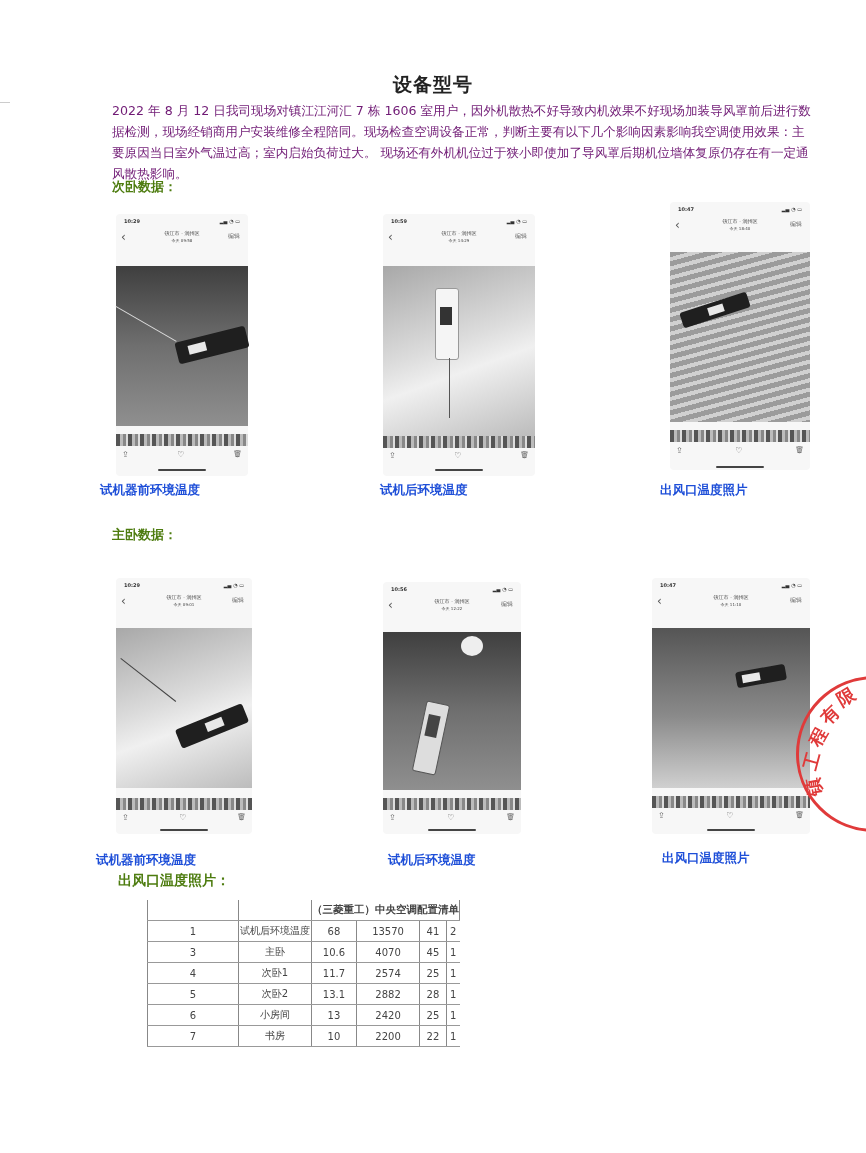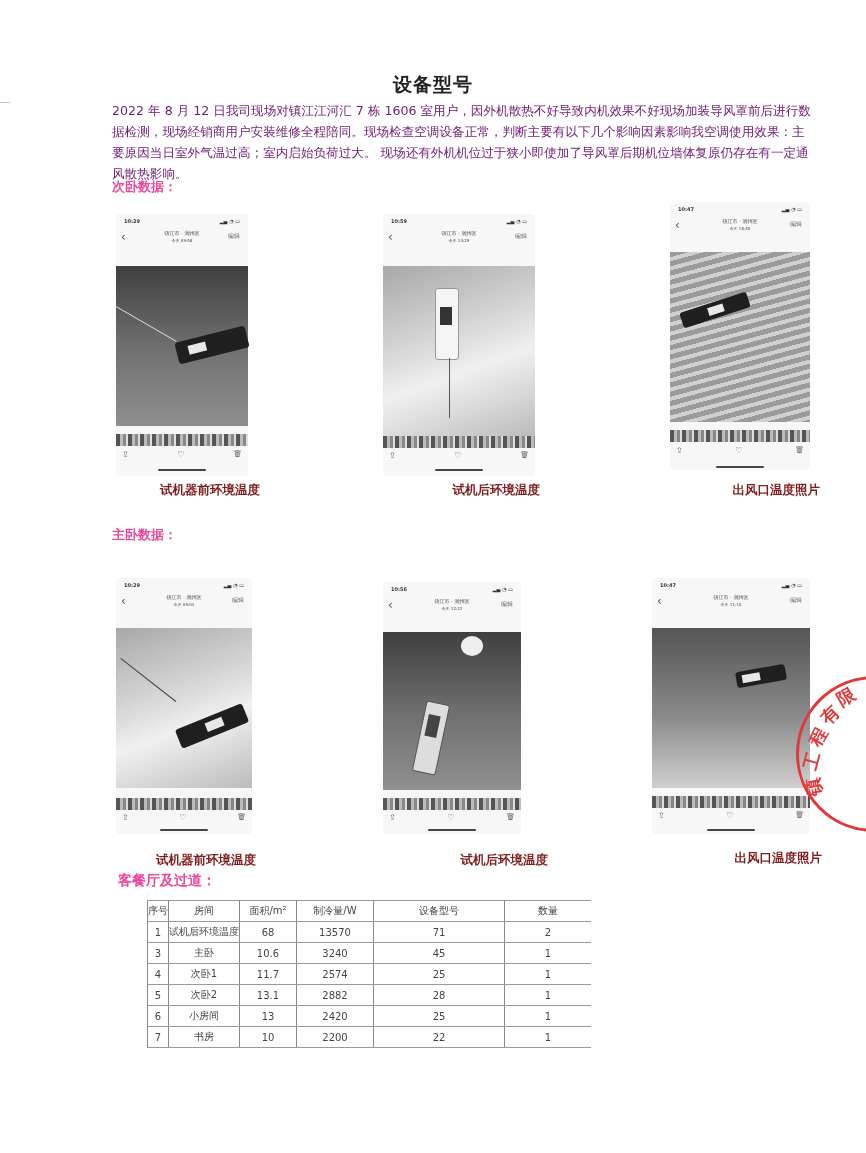--- a/index.html
+++ b/index.html
@@ -1,35 +1,35 @@
 <!DOCTYPE html>
 <html><head>
 <meta charset="utf-8">
 <style>
   html,body{margin:0;padding:0;background:#fff;}
   body{width:866px;height:1153px;position:relative;overflow:hidden;font-family:"DejaVu Sans","Liberation Sans",sans-serif;color:#222;}
   .title{position:absolute;left:0;width:866px;top:72px;text-align:center;font-size:19px;font-weight:bold;color:#222;letter-spacing:1px;}
   .para{position:absolute;left:112px;top:100px;width:700px;font-size:12.6px;line-height:21px;color:#701a75;text-indent:0;}
-  .section-label{position:absolute;font-size:13px;font-weight:bold;color:#ec4899;}
+  .section-label{position:absolute;font-size:13px;font-weight:bold;color:#4d7c0f;}
   .phone{position:absolute;background:#f7f7f7;border-radius:4px;}
   .phone .status{position:absolute;left:8px;right:8px;top:4px;height:8px;font-size:5px;color:#333;font-weight:bold;display:flex;justify-content:space-between;}
   .phone .navbar{position:absolute;left:0;right:0;top:14px;height:20px;}
   .phone .back{position:absolute;left:5px;top:2px;font-size:12px;color:#555;}
   .phone .loc{position:absolute;left:0;right:0;top:2px;text-align:center;font-size:5px;color:#444;line-height:7px;}
   .phone .edit{position:absolute;right:8px;top:4px;font-size:6px;color:#666;}
   .phone .photo{position:absolute;left:0;right:0;background:linear-gradient(135deg,#6a6a6a 0%,#9a9a9a 40%,#cfcfcf 60%,#7a7a7a 100%);}
   .phone .photo.light{background:linear-gradient(160deg,#a8a8a8 0%,#dcdcdc 45%,#f0f0f0 60%,#bcbcbc 100%);}
   .phone .photo.vent{background:repeating-linear-gradient(165deg,#9b9b9b 0 5px,#d0d0d0 5px 9px),#bbb;}
   .phone .photo.dark{background:linear-gradient(180deg,#3f3f3f 0%,#6f6f6f 50%,#8f8f8f 100%);}
   .phone .device{position:absolute;background:#1f1f1f;border-radius:3px;}
   .phone .lcd{position:absolute;background:#e8e8e8;}
   .phone .strip{position:absolute;left:0;right:0;height:12px;background:repeating-linear-gradient(90deg,#555 0 4px,#bbb 4px 7px,#888 7px 10px,#ddd 10px 12px);}
   .phone .toolbar{position:absolute;left:0;right:0;height:12px;display:flex;justify-content:space-between;padding:0 6px;box-sizing:border-box;font-size:8px;color:#666;}
   .phone .homebar{position:absolute;left:50%;width:48px;margin-left:-24px;height:2px;background:#444;border-radius:1px;}
-  .caption{position:absolute;font-size:12.5px;font-weight:bold;color:#7f1d1d;text-align:right;}
+  .caption{position:absolute;font-size:12.5px;font-weight:bold;color:#1d4ed8;text-align:left;}
   table.cfg{position:absolute;left:147px;top:900px;border-collapse:collapse;font-size:10px;color:#444;}
   table.cfg td{border-top:1px solid #999;border-bottom:1px solid #999;height:20px;text-align:center;padding:0;}
   table.cfg td.vl{border-left:1px solid #888;}
   table.cfg td.vr{border-right:1px solid #888;}
   table.cfg tr.head td{font-weight:normal;}
   .stamp{position:absolute;left:796px;top:676px;width:150px;height:150px;border:3px solid #e03a3a;border-radius:50%;color:#e03a3a;font-size:18px;font-weight:bold;}
   .stamp span{position:absolute;}
   .mark{position:absolute;left:0;top:102px;width:10px;height:1px;background:#ccc;}
 </style>
 </head>
@@ -219,45 +219,42 @@
 <div class="caption" style="left:662px;top:850px;width:160px;">出风口温度照片</div>
 
 <div class="stamp">
   <span style="left:38px;top:6px;transform:rotate(-30deg);">限</span>
   <span style="left:22px;top:24px;transform:rotate(-45deg);">有</span>
   <span style="left:10px;top:46px;transform:rotate(-60deg);">程</span>
   <span style="left:4px;top:70px;transform:rotate(-75deg);">工</span>
   <span style="left:6px;top:96px;transform:rotate(-100deg);">镇</span>
 </div>
 
-<div class="section-label" style="left:118px;top:872px;font-size:14px;">客餐厅及过道：</div>
+<div class="section-label" style="left:118px;top:872px;font-size:14px;">出风口温度照片：</div>
 
 <table class="cfg">
   <tbody>
-  <tr class="head">
-    <td class="vl">序号</td>
-    <td class="vl">房间</td>
-    <td class="vl" style="width:56px;">面积/m²</td>
-    <td class="vl" style="width:76px;">制冷量/W</td>
-    <td class="vl" style="width:130px;">设备型号</td>
-    <td class="vl" style="width:86px;">数量</td>
+      <tr>
+    <td class="vl" style="width:90px;border-top:none;"></td>
+    <td class="vl" style="width:72px;border-top:none;"></td>
+    <td class="vl vr" colspan="4" style="border-top:none;font-weight:bold;font-size:10.5px;">（三菱重工）中央空调配置清单</td>
   </tr>
   <tr>
     <td class="vl">1</td>
     <td class="vl">试机后环境温度</td>
     <td class="vl">68</td>
     <td class="vl">13570</td>
-    <td class="vl">71</td>
+    <td class="vl">41</td>
     <td class="vl">2</td>
   </tr>
   <tr>
     <td class="vl">3</td>
     <td class="vl">主卧</td>
     <td class="vl">10.6</td>
-    <td class="vl">3240</td>
+    <td class="vl">4070</td>
     <td class="vl">45</td>
     <td class="vl">1</td>
   </tr>
   <tr>
     <td class="vl">4</td>
     <td class="vl">次卧1</td>
     <td class="vl">11.7</td>
     <td class="vl">2574</td>
     <td class="vl">25</td>
     <td class="vl">1</td>

